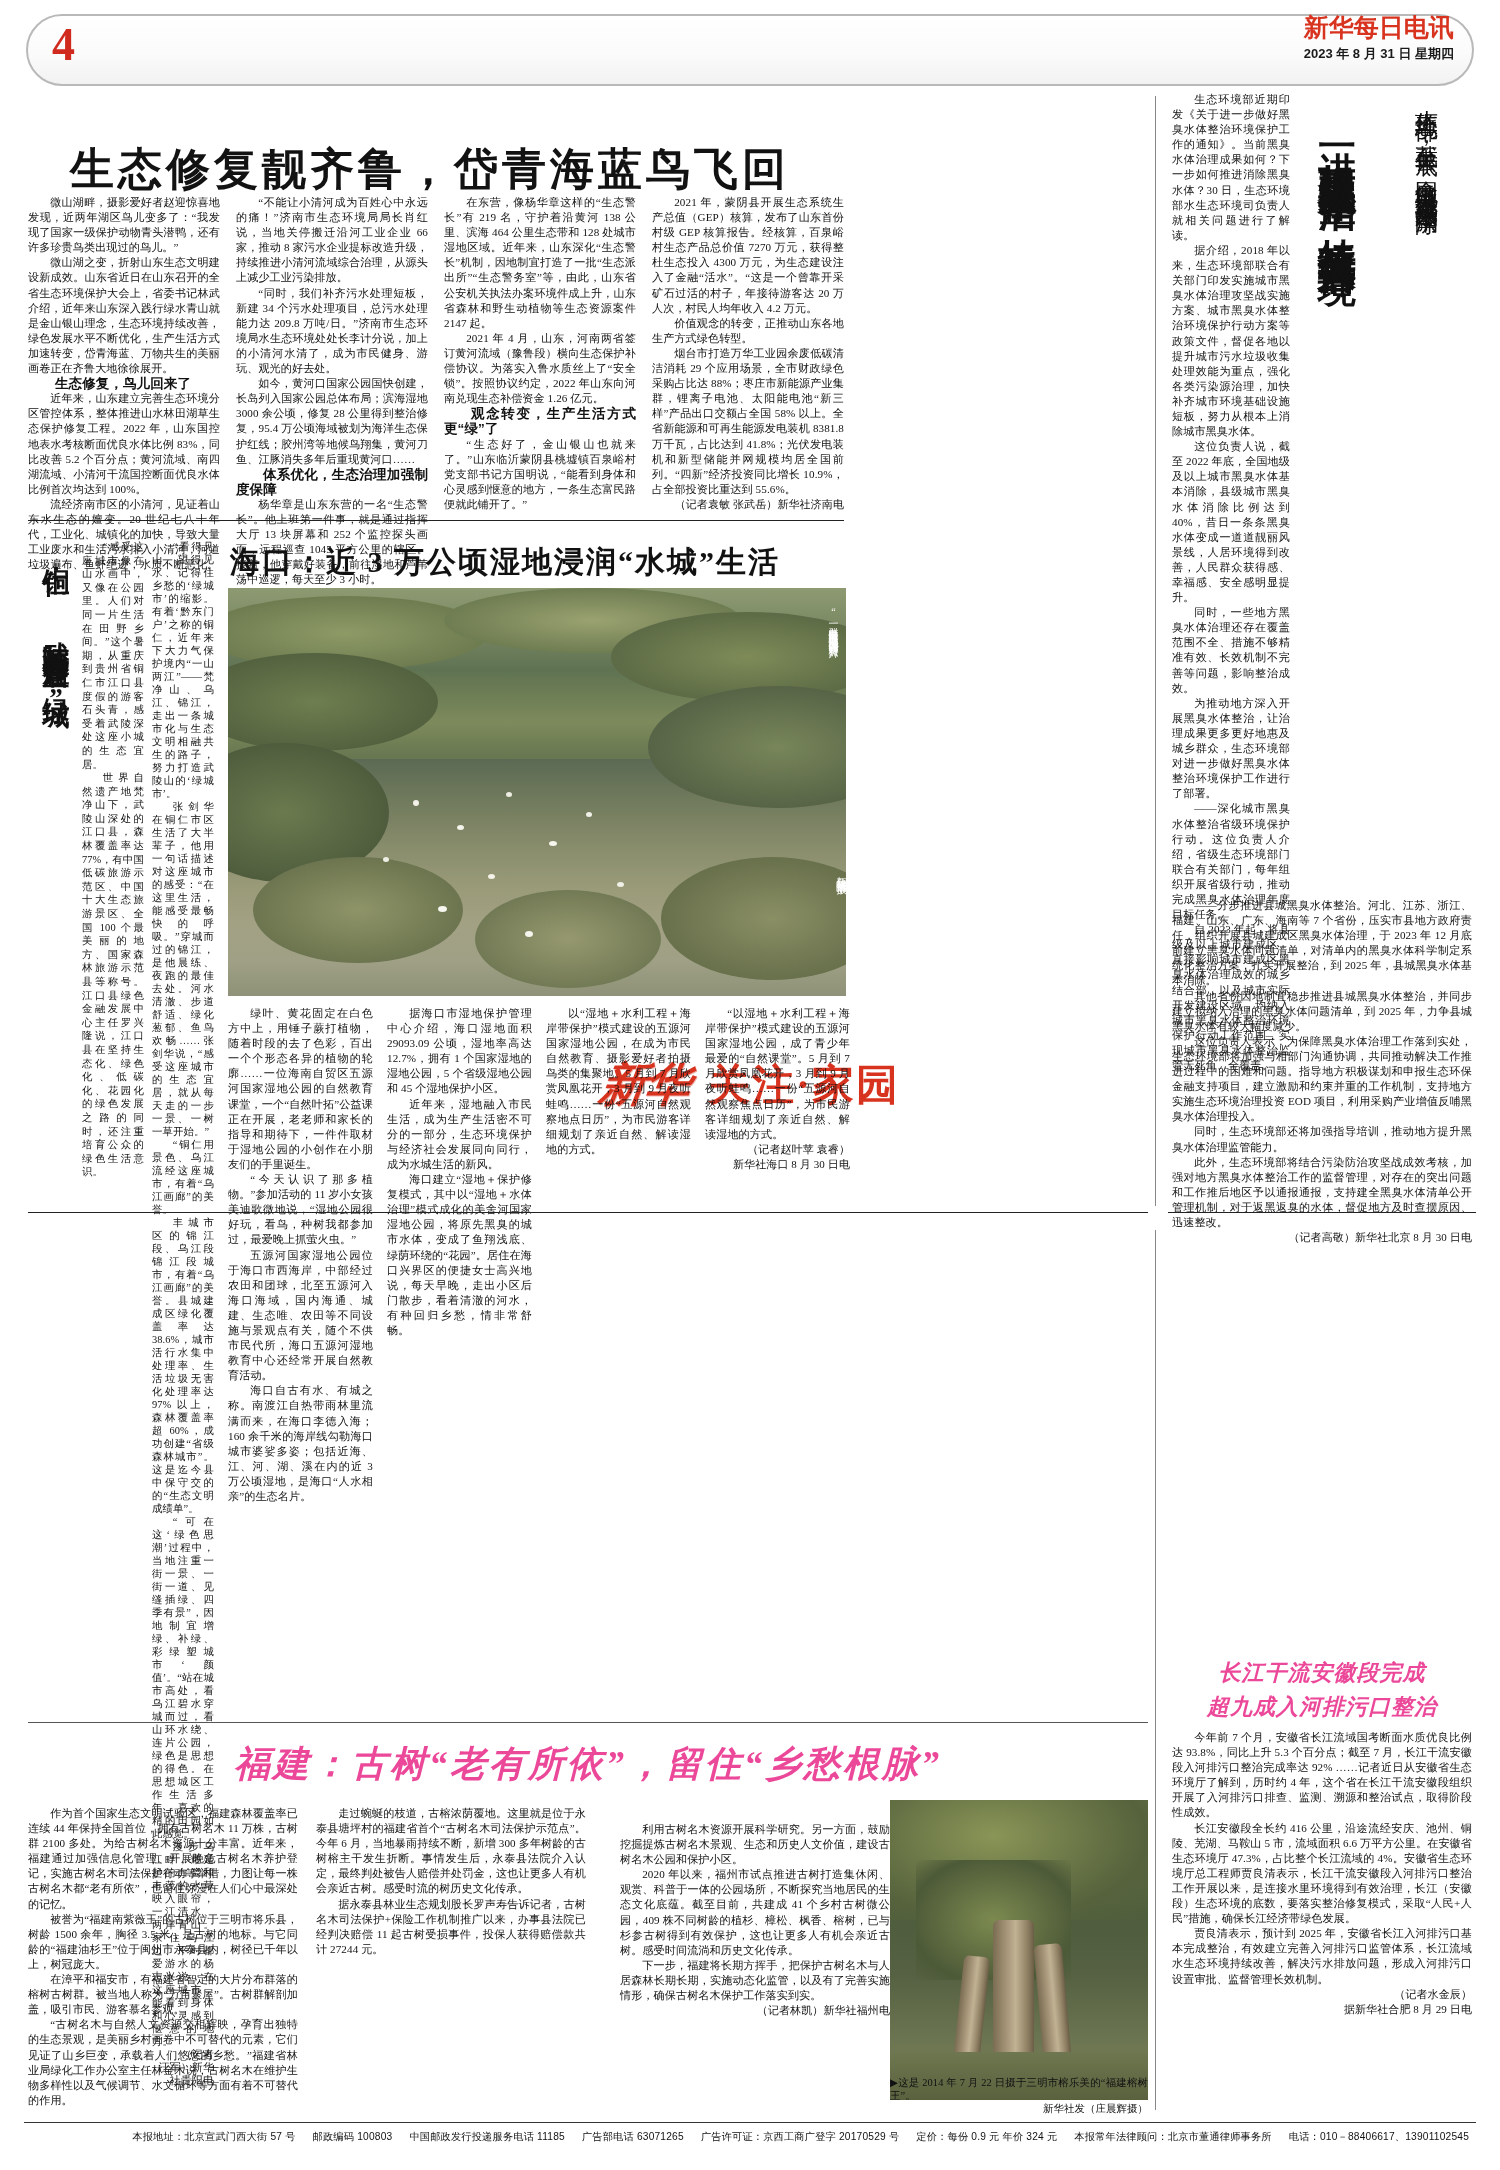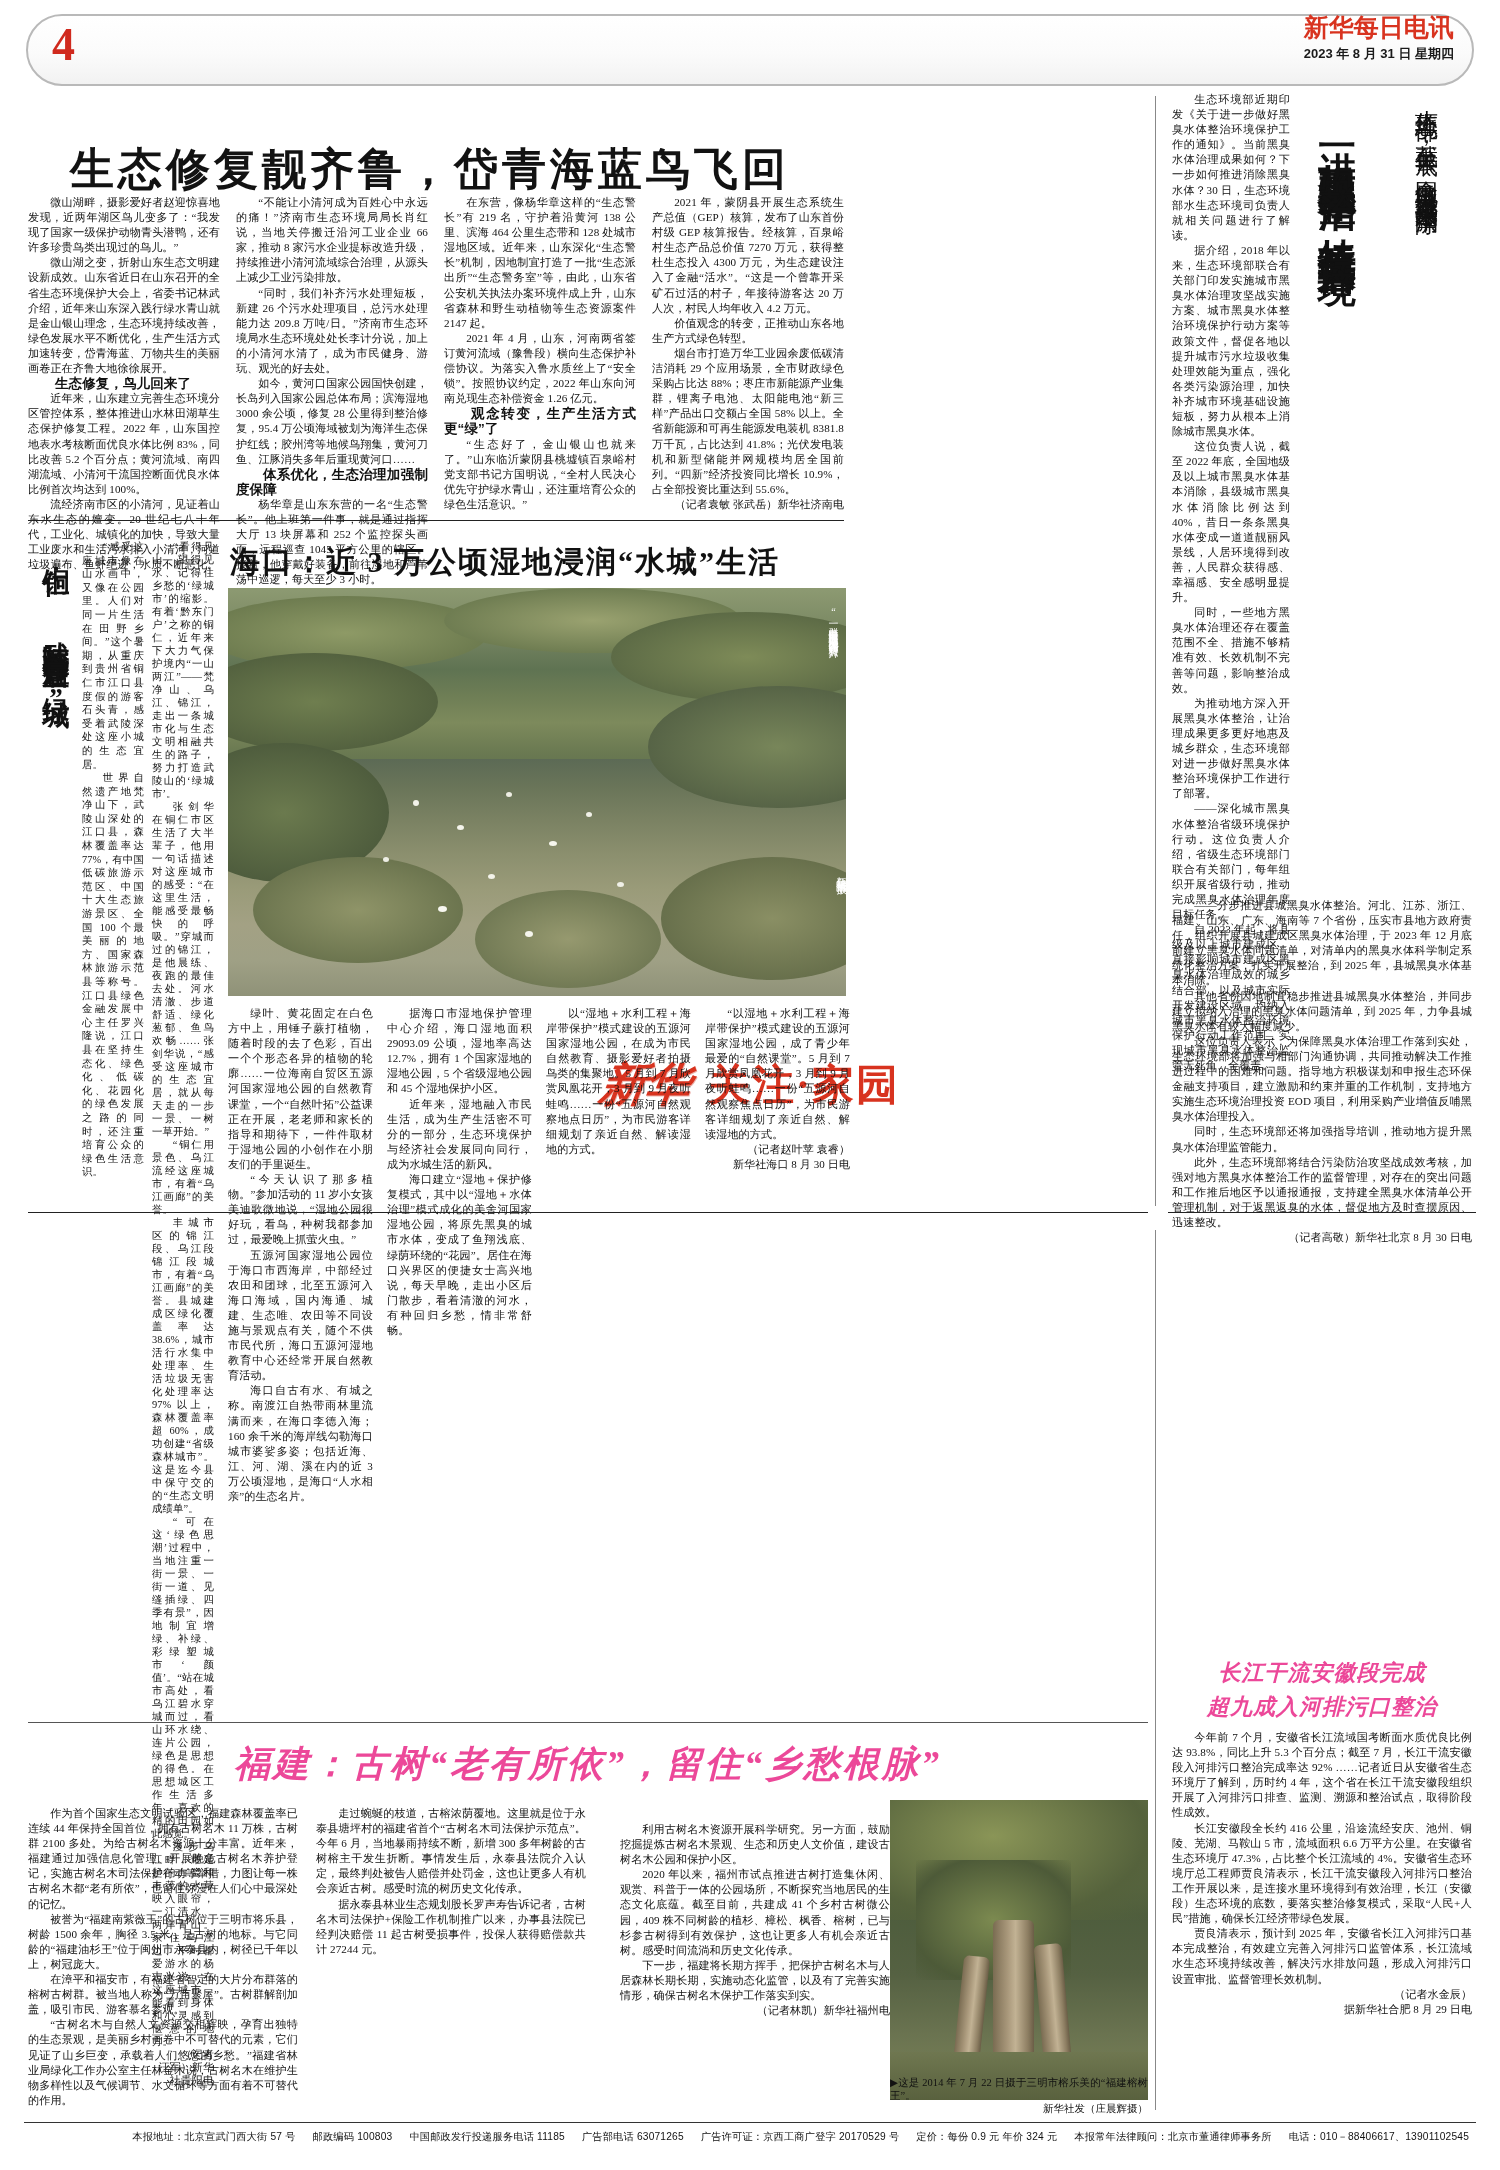--- a/index.html
+++ b/index.html
@@ -154,31 +154,31 @@
 <div class="col body-text" style="left:28px; top:195px; width:192px; height:320px;">
   <p>微山湖畔，摄影爱好者赵迎惊喜地发现，近两年湖区鸟儿变多了：“我发现了国家一级保护动物青头潜鸭，还有许多珍贵鸟类出现过的鸟儿。”</p>
   <p>微山湖之变，折射山东生态文明建设新成效。山东省近日在山东召开的全省生态环境保护大会上，省委书记林武介绍，近年来山东深入践行绿水青山就是金山银山理念，生态环境持续改善，绿色发展水平不断优化，生产生活方式加速转变，岱青海蓝、万物共生的美丽画卷正在齐鲁大地徐徐展开。</p>
   <p class="sub-head">生态修复，鸟儿回来了</p>
   <p>近年来，山东建立完善生态环境分区管控体系，整体推进山水林田湖草生态保护修复工程。2022 年，山东国控地表水考核断面优良水体比例 83%，同比改善 5.2 个百分点；黄河流域、南四湖流域、小清河干流国控断面优良水体比例首次均达到 100%。</p>
   <p>流经济南市区的小清河，见证着山东水生态的嬗变。20 世纪七八十年代，工业化、城镇化的加快，导致大量工业废水和生活污水排入小清河，河道垃圾遍布、鱼虾绝迹，水质不断恶化。</p>
 </div>
 
 <div class="col body-text" style="left:236px; top:195px; width:192px; height:320px;">
   <p>“不能让小清河成为百姓心中永远的痛！”济南市生态环境局局长肖红说，当地关停搬迁沿河工业企业 66 家，推动 8 家污水企业提标改造升级，持续推进小清河流域综合治理，从源头上减少工业污染排放。</p>
-  <p>“同时，我们补齐污水处理短板，新建 26 个污水处理项目，总污水处理能力达 209.8 万吨/日。”济南市生态环境局水生态环境处处长李计分说，加上的小清河水清了，成为市民健身、游玩、观光的好去处。</p>
+  <p>“同时，我们补齐污水处理短板，新建 34 个污水处理项目，总污水处理能力达 209.8 万吨/日。”济南市生态环境局水生态环境处处长李计分说，加上的小清河水清了，成为市民健身、游玩、观光的好去处。</p>
   <p>如今，黄河口国家公园国快创建，长岛列入国家公园总体布局；滨海湿地 3000 余公顷，修复 28 公里得到整治修复，95.4 万公顷海域被划为海洋生态保护红线；胶州湾等地候鸟翔集，黄河刀鱼、江豚消失多年后重现黄河口……</p>
   <p class="sub-head">体系优化，生态治理加强制度保障</p>
   <p>杨华章是山东东营的一名“生态警长”。他上班第一件事，就是通过指挥大厅 13 块屏幕和 252 个监控探头画面，远程巡查 1045 平方公里的辖区。接着，他穿戴好装备，前往湿地和芦苇荡中巡逻，每天至少 3 小时。</p>
 </div>
 
 <div class="col body-text" style="left:444px; top:195px; width:192px; height:320px;">
   <p>在东营，像杨华章这样的“生态警长”有 219 名，守护着沿黄河 138 公里、滨海 464 公里生态带和 128 处城市湿地区域。近年来，山东深化“生态警长”机制，因地制宜打造了一批“生态派出所”“生态警务室”等，由此，山东省公安机关执法办案环境件成上升，山东省森林和野生动植物等生态资源案件 2147 起。</p>
   <p>2021 年 4 月，山东，河南两省签订黄河流域（豫鲁段）横向生态保护补偿协议。为落实入鲁水质丝上了“安全锁”。按照协议约定，2022 年山东向河南兑现生态补偿资金 1.26 亿元。</p>
   <p class="sub-head">观念转变，生产生活方式更“绿”了</p>
-  <p>“生态好了，金山银山也就来了。”山东临沂蒙阴县桃墟镇百泉峪村党支部书记方国明说，“全村人民决心优先守护绿水青山，还注重培育公众的绿色生活意识。”</p>
+  <p>“生态好了，金山银山也就来了。”山东临沂蒙阴县桃墟镇百泉峪村党支部书记方国明说，“能看到身体和心灵感到惬意的地方，一条生态富民路便就此铺开了。”</p>
 </div>
 
 <div class="col body-text" style="left:652px; top:195px; width:192px; height:320px;">
   <p>2021 年，蒙阴县开展生态系统生产总值（GEP）核算，发布了山东首份村级 GEP 核算报告。经核算，百泉峪村生态产品总价值 7270 万元，获得整杜生态投入 4300 万元，为生态建设注入了金融“活水”。“这是一个曾靠开采矿石过活的村子，年接待游客达 20 万人次，村民人均年收入 4.2 万元。</p>
   <p>价值观念的转变，正推动山东各地生产方式绿色转型。</p>
   <p>烟台市打造万华工业园余废低碳清洁消耗 29 个应用场景，全市财政绿色采购占比达 88%；枣庄市新能源产业集群，锂离子电池、太阳能电池“新三样”产品出口交额占全国 58% 以上。全省新能源和可再生能源发电装机 8381.8 万千瓦，占比达到 41.8%；光伏发电装机和新型储能并网规模均居全国前列。“四新”经济投资同比增长 10.9%，占全部投资比重达到 55.6%。</p>
   <p class="byline">（记者袁敏  张武岳）新华社济南电</p>
 </div>
 
 <div class="rule-h" style="left:28px; top:520px; width:816px;"></div>

